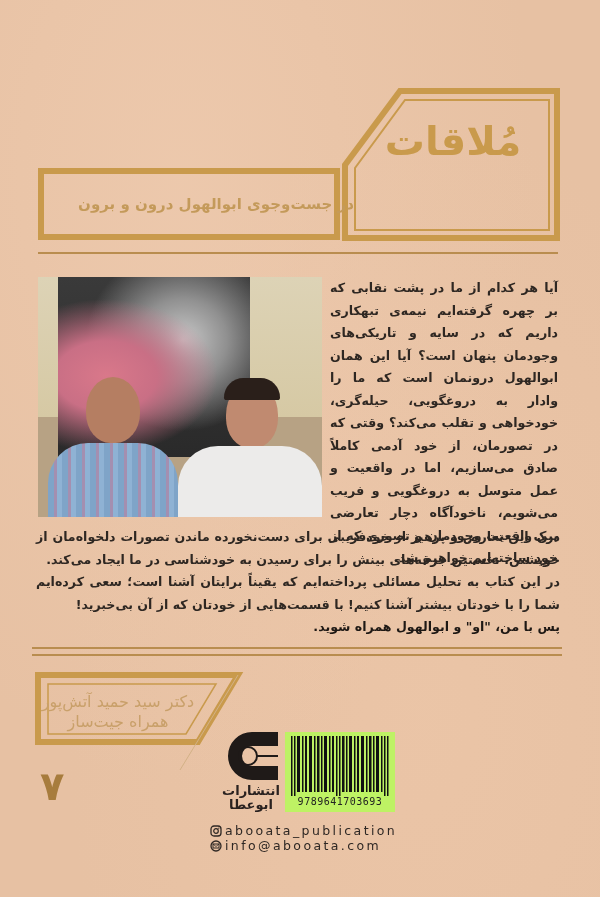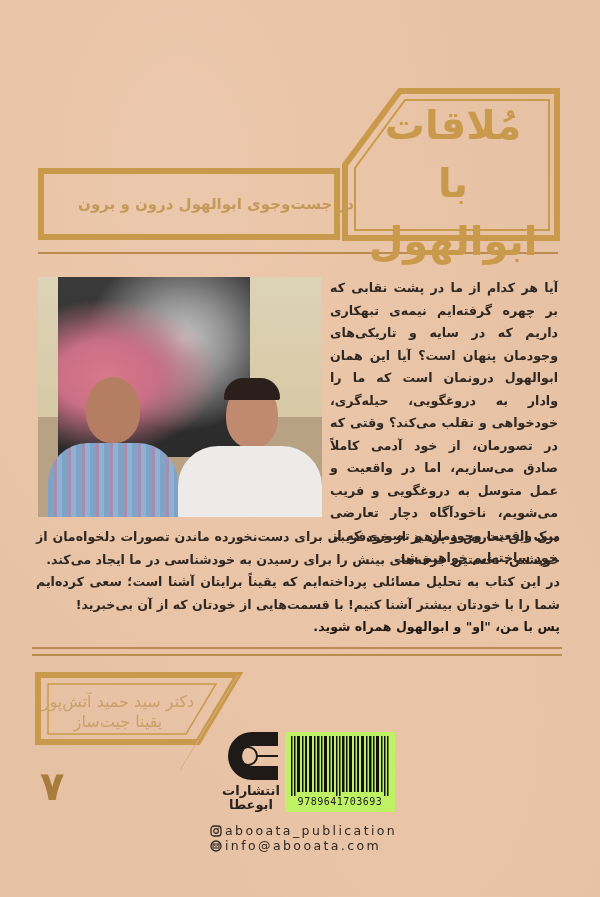--- a/index.html
+++ b/index.html
@@ -3,21 +3,21 @@
 <meta charset="utf-8">
 <style>
   html,body{margin:0;padding:0;}
   body{width:600px;height:897px;background:#e8c3a6;position:relative;overflow:hidden;font-family:"DejaVu Sans",sans-serif;}
   .paper{position:absolute;inset:0;background:
      radial-gradient(ellipse at 30% 20%, rgba(240,205,178,0.6), rgba(0,0,0,0) 60%),
      radial-gradient(ellipse at 70% 80%, rgba(238,200,170,0.5), rgba(0,0,0,0) 60%),
      #e7c1a3;}
   svg.frames{position:absolute;left:0;top:0;}
   .title{position:absolute;left:355px;top:92px;width:196px;height:140px;direction:rtl;text-align:center;color:#c99a4c;font-family:"DejaVu Sans",sans-serif;font-weight:bold;}
-  .title .l1{font-size:40px;line-height:58px;margin-top:4px;}
+  .title .l1{font-size:40px;line-height:58px;margin-top:20px;}
   .title .l2{font-size:40px;line-height:58px;}
   .subtitle{position:absolute;left:46px;top:176px;width:286px;height:56px;display:flex;align-items:center;justify-content:center;direction:rtl;color:#c49a5a;font-size:15px;font-weight:bold;margin-left:27px;}
   .photo{position:absolute;left:38px;top:277px;width:284px;height:240px;overflow:hidden;background:#d9cdb4;}
   .photo .wall{position:absolute;left:0;top:0;width:100%;height:140px;background:linear-gradient(#ddd3b6,#d6c9a4);}
   .photo .wall2{position:absolute;left:0;top:140px;width:100%;height:100px;background:#b7a284;}
   .photo .painting{position:absolute;left:20px;top:0;width:192px;height:180px;background:
      radial-gradient(ellipse at 25% 55%, #d9788a 0%, #c96f85 25%, rgba(0,0,0,0) 55%),
      radial-gradient(ellipse at 65% 35%, #c8c8c8 0%, #909090 25%, rgba(0,0,0,0) 55%),
      linear-gradient(#3a3a3a,#2a2a2a);}
   .photo .man1{position:absolute;left:10px;top:100px;width:130px;height:140px;}
@@ -61,21 +61,20 @@
   <line x1="32" y1="655" x2="562" y2="655" stroke="#b98d4f" stroke-width="2"></line>
 
   <path d="M38 675 L238 675 L198 742 L38 742 Z" fill="none" stroke="#c99a4c" stroke-width="6"></path>
   <path d="M48 684 L216 684 L186 734 L48 734 Z" fill="none" stroke="#c99a4c" stroke-width="1.5"></path>
 
   <line x1="238" y1="675" x2="180" y2="770" stroke="#d2b186" stroke-width="1"></line>
 </svg>
 
 <div class="title">
   <div class="l1">مُلاقات</div>
-  <div class="l2">با ابوالهول</div>
 </div>
 
 <div class="subtitle">در جست‌وجوی ابوالهول درون و برون</div>
 
 <div class="photo">
   <div class="wall"></div>
   <div class="wall2"></div>
   <div class="painting"></div>
   <div class="man1">
     <div class="head"></div>
@@ -91,21 +90,21 @@
 <div class="body-text para1">آیا هر کدام از ما در پشت نقابی که بر چهره گرفته‌ایم نیمه‌ی تبهکاری داریم که در سایه و تاریکی‌های وجودمان پنهان است؟ آیا این همان ابوالهول درونمان است که ما را وادار به دروغگویی، حیله‌گری، خودخواهی و تقلب می‌کند؟ وقتی که در تصورمان، از خود آدمی کاملاً صادق می‌سازیم، اما در واقعیت و عمل متوسل به دروغگویی و فریب می‌شویم، ناخودآگاه دچار تعارضی بین واقعیت وجودمان و تصوری که از خود ساخته‌ایم خواهیم شد.</div>
 
 <div class="body-text para2">
   <p>درک این تعارض و پرهیز از خودفریبی برای دست‌نخورده ماندن تصورات دلخواه‌مان از خویشتن، نخستین جرقه‌های بینش را برای رسیدن به خودشناسی در ما ایجاد می‌کند.</p>
   <p>در این کتاب به تحلیل مسائلی پرداخته‌ایم که یقیناً برایتان آشنا است؛ سعی کرده‌ایم شما را با خودتان بیشتر آشنا کنیم! با قسمت‌هایی از خودتان که از آن بی‌خبرید!</p>
   <p class="strong">پس با من، "او" و ابوالهول همراه شوید.</p>
 </div>
 
 <div class="authors">
   <div>دکتر سید حمید آتش‌پور</div>
-  <div>یقینا جیت‌ساز</div>
+  <div>همراه جیت‌ساز</div>
 </div>
 
 <svg class="logo" viewBox="0 0 62 52">
   <path d="M34 2 A24 24 0 1 0 34 50 L60 50 L60 36 L34 36 A10 10 0 1 1 34 16 L60 16 L60 2 Z" fill="#1f1a18"></path>
   <circle cx="30" cy="26" r="9" fill="none" stroke="#1f1a18" stroke-width="2"></circle>
   <line x1="39" y1="26" x2="60" y2="26" stroke="#1f1a18" stroke-width="2"></line>
 </svg>
 <div class="pubname">
   <div>انتشارات</div>
   <div>ابوعطا</div>

